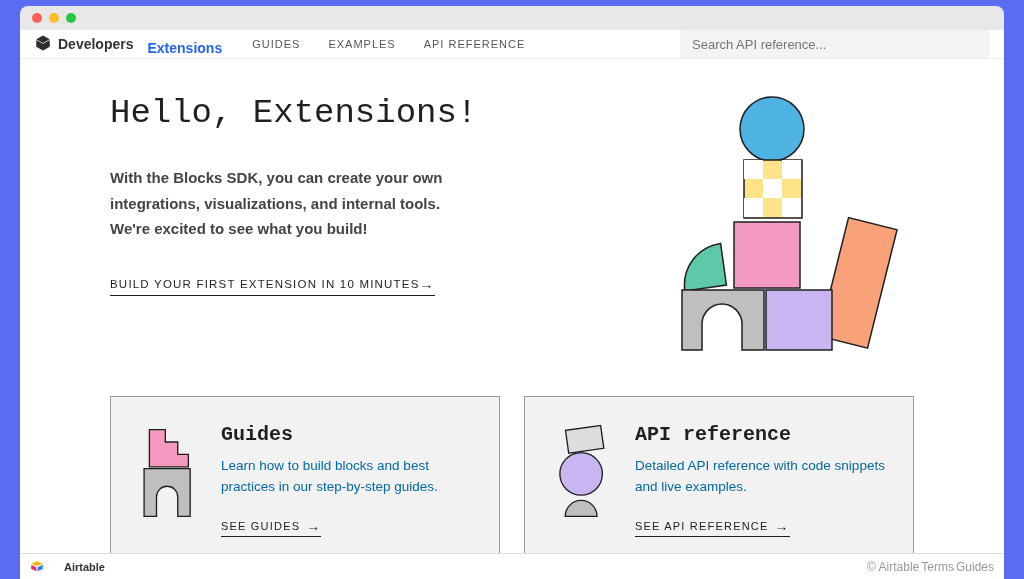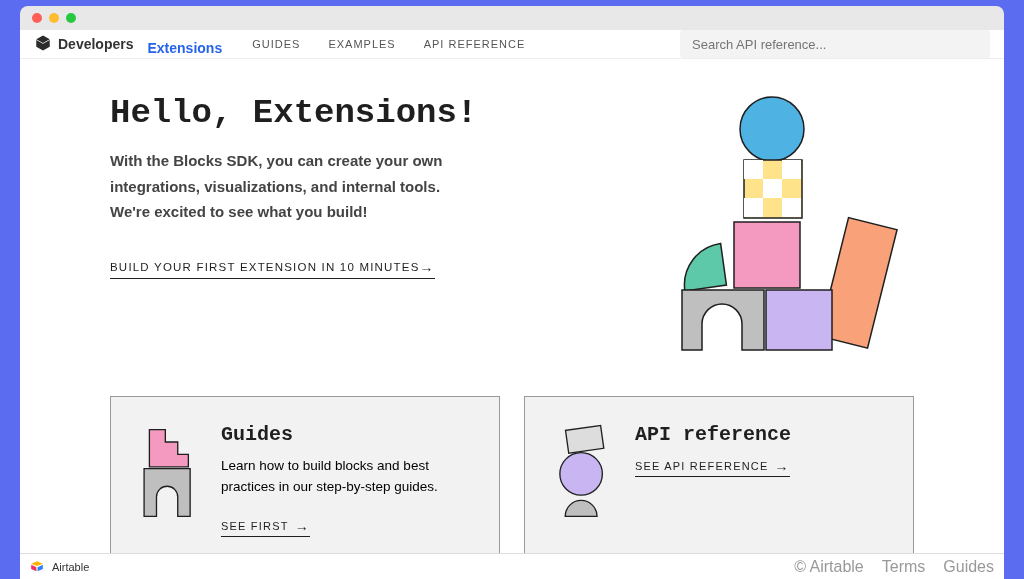--- a/index.html
+++ b/index.html
@@ -89,23 +89,23 @@
   }
   .hero {
     display: flex;
     padding: 35px 90px 10px 90px;
     gap: 30px;
   }
   .hero-text { flex: 1; }
   .hero-title {
     font-family: "Courier New", monospace;
     font-size: 34px;
-    font-weight: 700;
+    font-weight: 400;
     color: #1f1f1f;
-    margin-bottom: 16px;
+    margin-bottom: 33px;
   }
   .hero-desc {
     font-size: 15px;
     line-height: 1.7;
     color: #444;
     max-width: 360px;
     margin-bottom: 32px;
     font-weight: bold;
   }
   .cta-link {
@@ -137,21 +137,21 @@
   .card-illustration { width: 62px; flex-shrink: 0; }
   .card-content { flex: 1; }
   .card-title {
     font-family: "Courier New", monospace;
     font-size: 20px;
     color: #1f1f1f;
     margin-bottom: 10px;
   }
   .card-desc {
     font-size: 13.5px;
-    color: #000000;
+    color: #0369a1;
     line-height: 1.55;
     margin-bottom: 18px;
   }
   .card-link {
     font-size: 11px;
     letter-spacing: 1.2px;
     font-weight: 500;
     color: #1f1f1f;
     border-bottom: 1px solid #1f1f1f;
     padding-bottom: 2px;
@@ -165,25 +165,25 @@
     border-top: 1px solid #ddd;
     display: flex;
     align-items: center;
     padding: 0 10px;
     font-size: 11px;
     color: #666;
   }
   .footer-brand {
     display: flex;
     align-items: center;
-    gap: 8px;
-    font-weight: 400;
+    gap: 20px;
+    font-weight: 700;
     color: #333;
   }
-  .footer-right { margin-left: auto; display: flex; gap: 18px; color: #999; font-size: 16px; justify-content: space-between; }
+  .footer-right { margin-left: auto; display: flex; gap: 2px; color: #999; font-size: 12px; justify-content: space-between; }
 </style>
 </head>
 <body>
 
 <div class="browser-frame">
   <div class="window">
     <div class="titlebar">
       <div class="dot dot-red"></div>
       <div class="dot dot-yellow"></div>
       <div class="dot dot-green"></div>
@@ -246,36 +246,37 @@
           <div class="card-illustration">
             <svg viewBox="0 0 70 110" width="62" height="100">
               <path d="M 14 6 L 32 6 L 32 20 L 46 20 L 46 34 L 58 34 L 58 48 L 14 48 Z" fill="#f49ac1" stroke="#1f1f1f" stroke-width="1.5"></path>
               <path d="M 8 50 L 60 50 L 60 104 L 46 104 L 46 82 A 12 12 0 0 0 22 82 L 22 104 L 8 104 Z" fill="#bfbfbf" stroke="#1f1f1f" stroke-width="1.5"></path>
             </svg>
           </div>
           <div class="card-content">
             <h2 class="card-title">Guides</h2>
             <p class="card-desc">Learn how to build blocks and best practices in our step-by-step guides.</p>
             <span class="card-link">
-              <span>SEE FIRST</span>
+              <span>SEE GUIDES</span>
               <span class="arrow">→</span>
             </span>
           </div>
         </div>
 
         <div class="card">
           <div class="card-illustration">
             <svg viewBox="0 0 70 110" width="62" height="100">
               <rect x="18" y="4" width="40" height="26" fill="#ddd" stroke="#1f1f1f" stroke-width="1.5" transform="rotate(-8 38 17)"></rect>
               <circle cx="34" cy="56" r="24" fill="#c8b5f2" stroke="#1f1f1f" stroke-width="1.5"></circle>
               <path d="M 16 104 A 18 18 0 0 1 52 104 Z" fill="#bfbfbf" stroke="#1f1f1f" stroke-width="1.5"></path>
             </svg>
           </div>
           <div class="card-content">
             <h2 class="card-title">API reference</h2>
+            <p class="card-desc">Detailed API reference with code snippets and live examples.</p>
             <span class="card-link">
               <span>SEE API REFERENCE</span>
               <span class="arrow">→</span>
             </span>
           </div>
         </div>
       </div>
     </div>
 
     <div class="footer">

